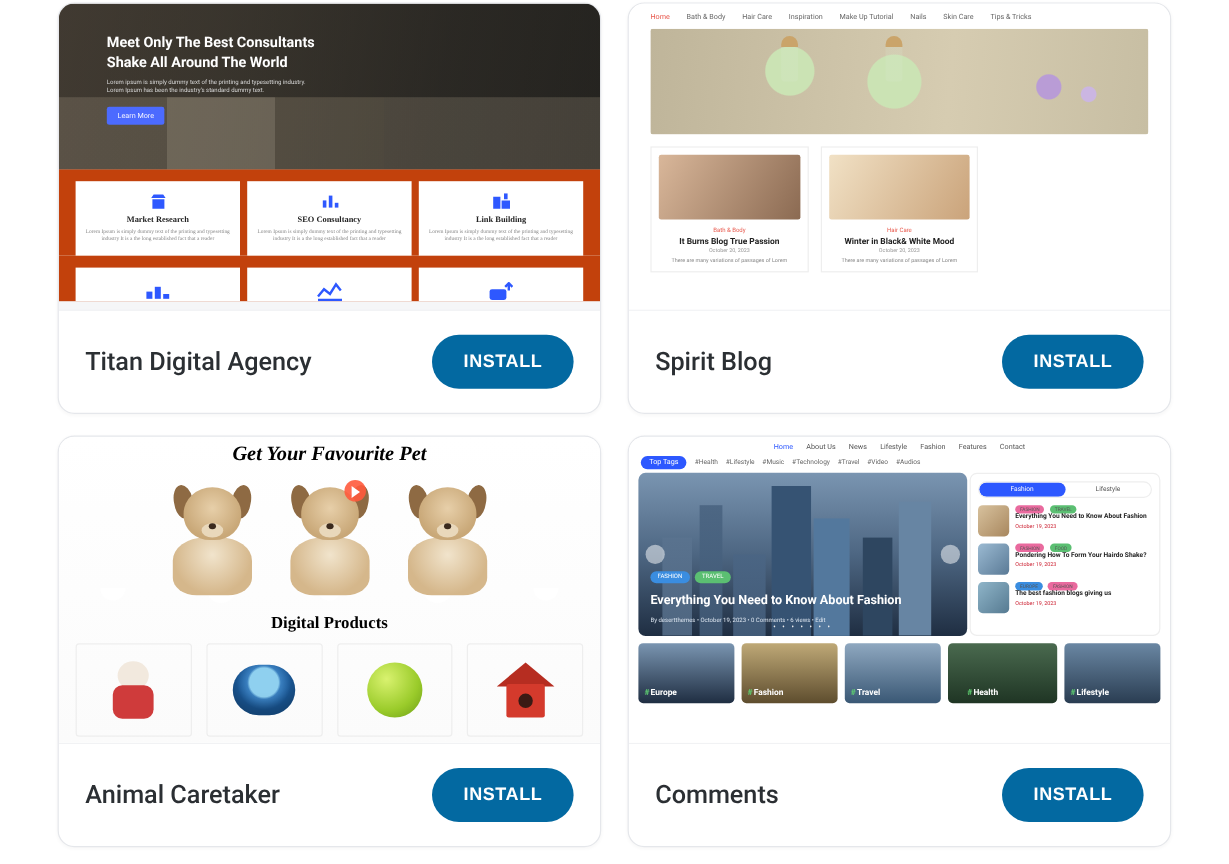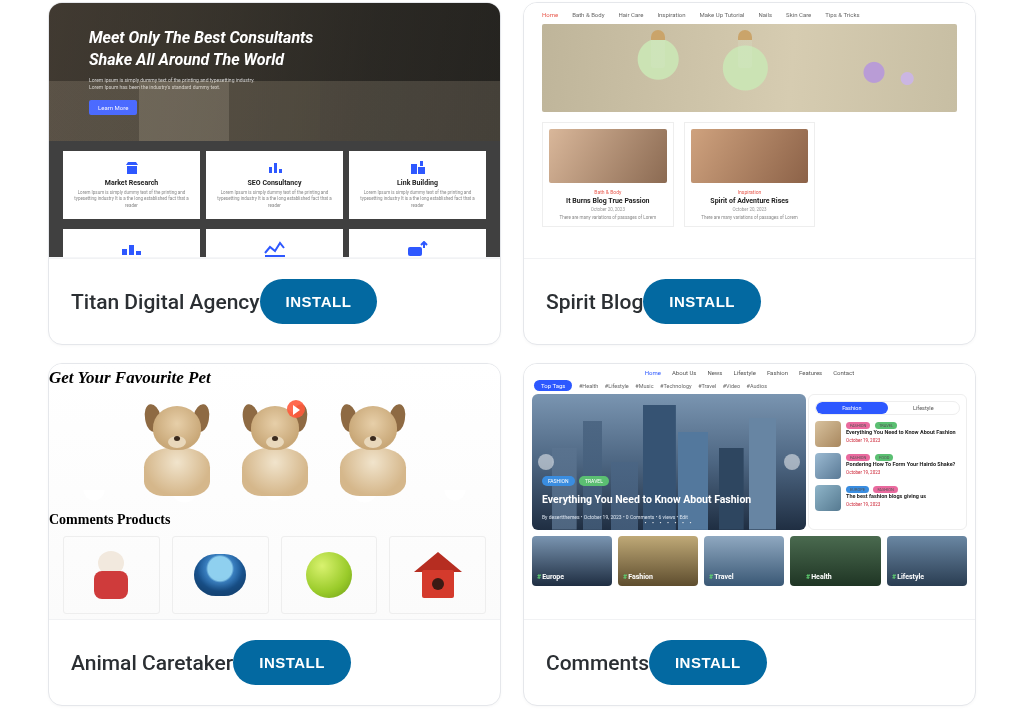--- a/index.html
+++ b/index.html
@@ -26,20 +26,21 @@
   .preview {
     height: 256px;
     position: relative;
     overflow: hidden;
     border-bottom: 1px solid #f1f2f4;
     background: #f5f6f8;
   }
   .footer {
     display: flex;
     align-items: center;
+    justify-content: space-between;
     padding: 20px 22px;
   }
   .title {
     font-size: 21px;
     font-weight: 500;
     color: #2b2f33;
   }
   .install-btn {
     background: #0369a1;
     color: #fff;
@@ -59,29 +60,29 @@
     color: #fff;
     padding: 24px 40px 0 40px;
     position: relative;
   }
   .titan-hero::after{
     content:"";
     position:absolute; inset:auto 0 0 0; height:60px;
     background: linear-gradient(90deg,#c6b79e33 0 20%,#d5c7ad55 20% 40%,#a89a8144 40% 60%,#c6b79e33 60% 100%);
     mix-blend-mode: lighten;
   }
-  .titan-hero h3 { font-size: 16px; font-weight: 700; line-height: 1.4; font-style: italic; }
+  .titan-hero h3 { font-size: 12px; font-weight: 700; line-height: 1.4; }
   .titan-hero p { font-size: 5px; color: #d9d9d9; margin-top: 5px; line-height: 1.5; max-width: 170px;}
   .titan-hero .cta {
     display:inline-block; margin-top:8px; background:#2e58ff; color:#fff;
     font-size:6px; padding:4px 9px; border-radius:2px;
   }
   .titan-features {
     display:grid; grid-template-columns:repeat(3,1fr); gap:6px;
-    padding:10px 14px 0 14px; background:#404040;
+    padding:10px 14px 0 14px; background:#c2410c;font-family:Liberation Serif, serif;
   }
   .titan-box { background:#fff; padding:10px 8px; text-align:center; }
   .titan-box .ico { color:#2e58ff; font-size:14px; }
   .titan-box .lbl { font-size:7px; font-weight:700; margin-top:4px; color:#222;}
   .titan-box .desc { font-size:4.5px; color:#888; margin-top:3px; line-height:1.4;}
   .titan-features.row2 .titan-box { padding:12px 8px 0 8px; }
   .titan-features.row2 .titan-box .ico { font-size:18px; }
   
   .spring { background:#fff; height:100%; padding:6px 18px 0 18px;}
   .spring-nav { display:flex; gap:14px; font-size:6px; color:#666; padding:2px 0 6px 0;}
@@ -107,21 +108,21 @@
   .spring-post { border:1px solid #eee; padding:6px; text-align:center;}
   .spring-post .thumb { height:54px; border-radius:2px;}
   .sp1{background:linear-gradient(120deg,#d9b79a,#8b6a52);}
   .sp2{background:linear-gradient(120deg,#f1e1c5,#caa37a);}
   .sp3{background:linear-gradient(120deg,#cfa27e,#8c6248);}
   .spring-post .cat{font-size:5px;color:#e8584c;margin-top:6px;}
   .spring-post .ptitle{font-size:7px;font-weight:700;margin-top:2px;color:#222;}
   .spring-post .date{font-size:4.5px;color:#999;margin-top:2px;}
   .spring-post .excerpt{font-size:4.5px;color:#888;margin-top:3px;}
   
-  .animal { background:linear-gradient(#fff,#fbfbfb); height:100%; text-align:left;}
+  .animal { background:linear-gradient(#fff,#fbfbfb); height:100%; text-align:center;}
   .animal h3 { font-family:"Times New Roman",serif; font-style:italic; font-weight:700; font-size:17px; padding-top:4px;}
   .dog-row{display:flex;justify-content:center;align-items:flex-end;gap:2px;height:108px;position:relative;}
   .dog{width:96px;height:100px;position:relative;}
   .dog .head{
     width:48px;height:44px;border-radius:50% 50% 46% 46%;
     background:radial-gradient(circle at 50% 40%,#e7cfa9,#c9a878 70%);
     position:absolute;left:50%;top:10px;transform:translateX(-50%);
   }
   .dog .ear{position:absolute;width:16px;height:28px;border-radius:60% 60% 50% 50%;
     background:#8e6a43;top:8px;}
@@ -312,23 +313,23 @@
         <div class="spring-hero"></div>
         <div class="spring-posts">
           <div class="spring-post">
             <div class="thumb sp1"></div>
             <div class="cat">Bath &amp; Body</div>
             <div class="ptitle">It Burns Blog True Passion</div>
             <div class="date">October 20, 2023</div>
             <div class="excerpt">There are many variations of passages of Lorem</div>
           </div>
           <div class="spring-post">
-            <div class="thumb sp3"></div>
-            <div class="cat">Inspiration</div>
-            <div class="ptitle">Spirit of Adventure Rises</div>
+            <div class="thumb sp2"></div>
+            <div class="cat">Hair Care</div>
+            <div class="ptitle">Winter in Black&amp; White Mood</div>
             <div class="date">October 20, 2023</div>
             <div class="excerpt">There are many variations of passages of Lorem</div>
           </div>
         </div>
       </div>
     </div>
     <div class="footer">
       <div class="title">Spirit Blog</div>
       <button class="install-btn">INSTALL</button>
     </div>
@@ -358,21 +359,21 @@
           <div class="dog">
               <div class="ear l"></div>
               <div class="ear r"></div>
               <div class="body"></div>
               <div class="head"></div>
               <div class="snout"></div>
               <div class="nose"></div>
             </div>
         </div>
         <div class="wave"></div>
-        <div class="sub">Comments Products</div>
+        <div class="sub">Digital Products</div>
         <div class="prod-row">
           <div class="prod">
               <div class="bear"></div>
             </div>
           <div class="prod">
               <div class="bowl"></div>
             </div>
           <div class="prod">
               <div class="ball"></div>
             </div>

